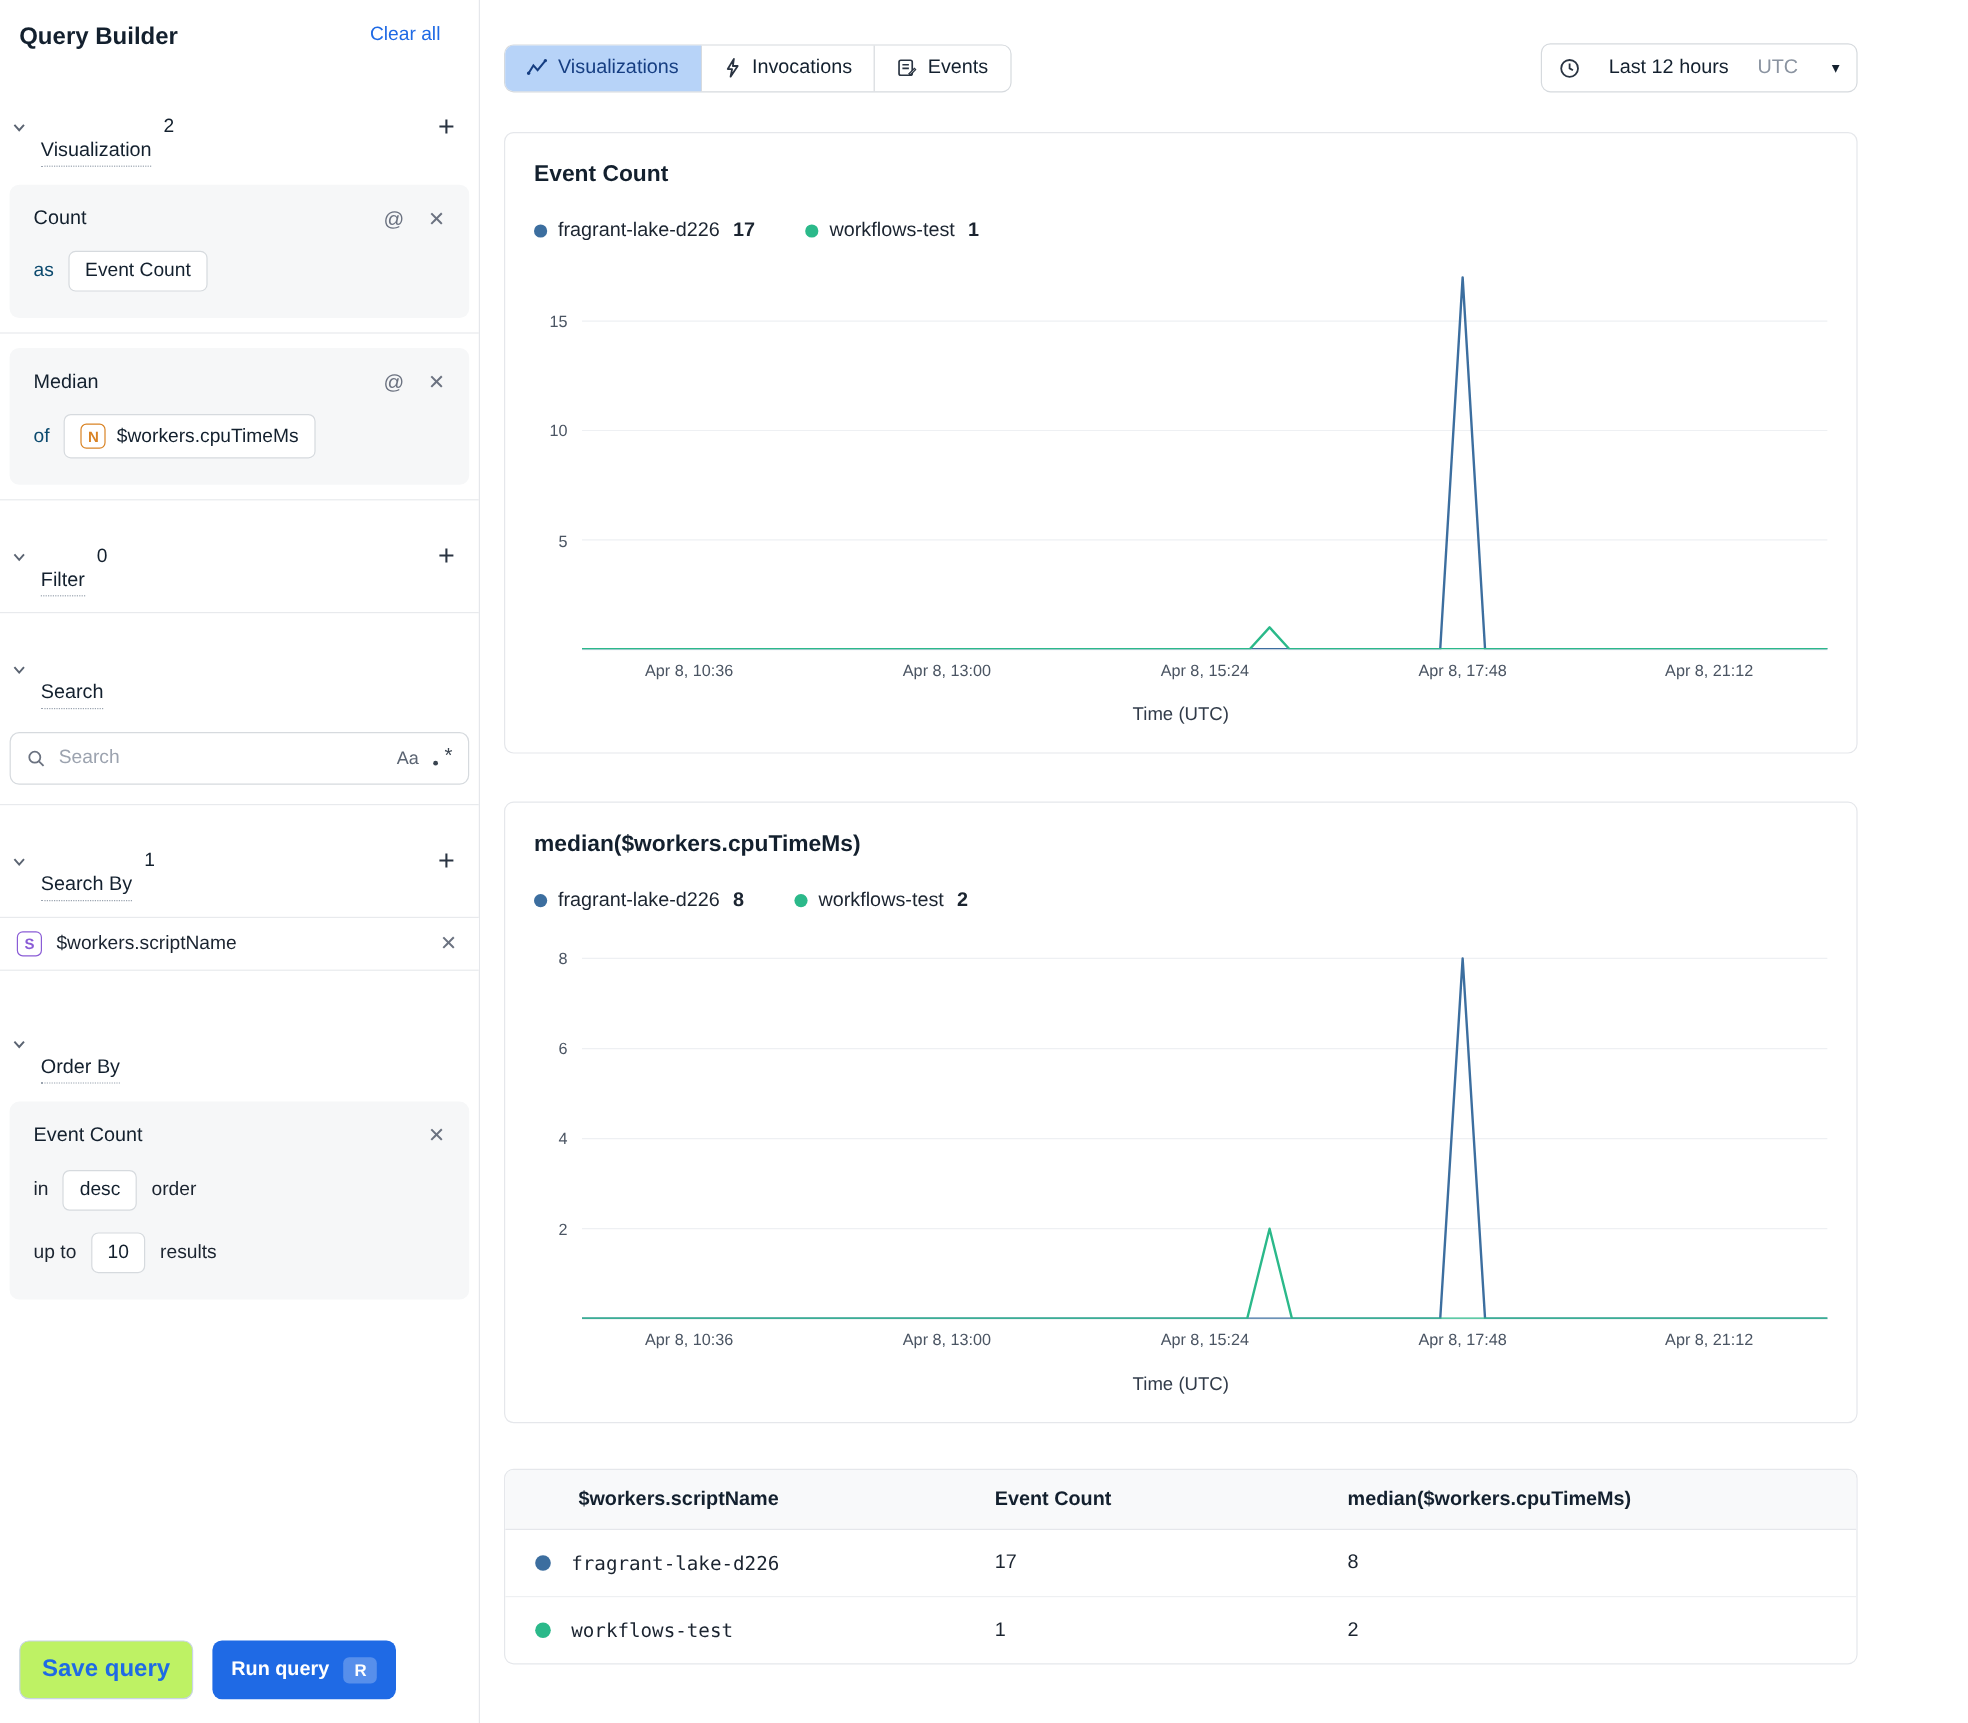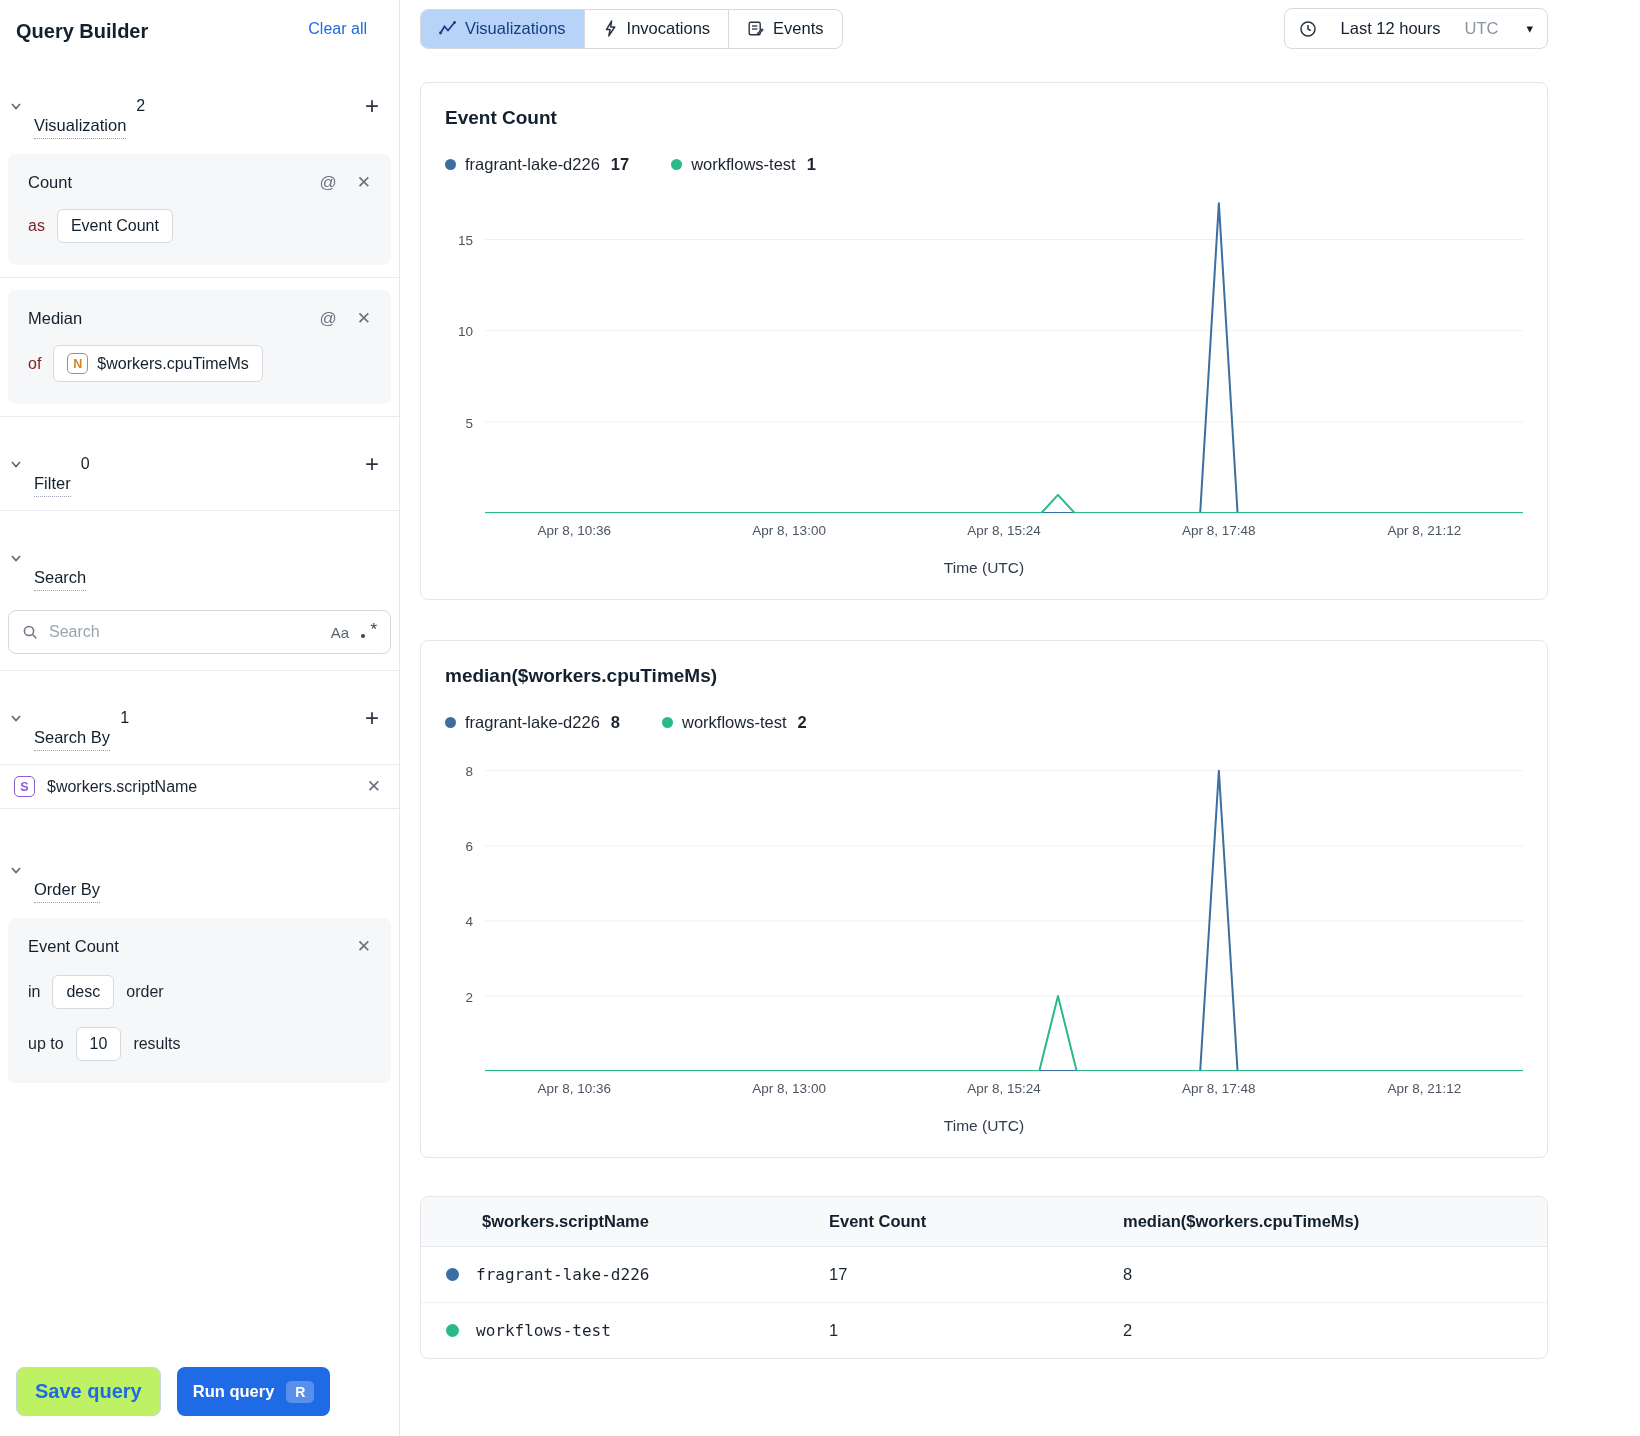--- a/index.html
+++ b/index.html
@@ -18,42 +18,42 @@
   .chev { width:16px; height:16px; display:flex; align-items:center; justify-content:center; color:#5b6472; }
   .sec-label { font-size:16.5px; color:#13202e; border-bottom:1.5px dotted #9aa3af; padding-bottom:3px;margin-top:44px; }
   .sec-count { font-size:16px; color:#13202e; font-weight:500; }
   .plus { margin-left:auto; font-size:24px; font-weight:300; color:#2a3442; cursor:pointer; line-height:18px; }
   .card { background:#f6f7f8; border-radius:8px; margin:2px 8px 12px 8px; padding:18px 20px 22px 20px; }
   .card-head { display:flex; align-items:center; }
   .card-title { font-size:16.5px; color:#13202e; }
   .card-icons { margin-left:auto; display:flex; gap:20px; align-items:center; color:#6b7280; }
   .icon-txt { font-size:17px; cursor:pointer; color:#6b7280; }
   .card-row { display:flex; align-items:center; gap:12px; margin-top:16px; }
-  .muted { color:#7f1d1d; font-size:16px; }
+  .muted { color:#0c4a6e; font-size:16px; }
   .chip { background:#fff; border:1px solid #d6dade; border-radius:6px; padding:7px 13px; font-size:16px; color:#13202e; display:inline-flex; align-items:center; gap:9px; cursor:pointer; }
   .badge-letter { width:21px; height:21px; border-radius:5px; font-size:12.5px; font-weight:700; display:inline-flex; align-items:center; justify-content:center; }
   .badge-n { border:1.6px solid #d98324; color:#d98324; background:#fff; }
   .badge-s { border:1.6px solid #8a5cd6; color:#8a5cd6; background:#fff; }
   .divider { height:1px; background:#e8eaed; }
   .search-box { margin:6px 8px 16px 8px; border:1px solid #d6dade; border-radius:8px; height:44px; display:flex; align-items:center; padding:0 13px; gap:10px; background:#fff; }
   .search-box input { border:none; outline:none; flex:1; font-size:16px; font-family:inherit; color:#13202e; background:transparent; }
   .search-box input::placeholder { color:#9ca3af; }
   .aa-icon { color:#5b6472; font-size:15px; cursor:pointer;margin-left:20px; }
   .regex-icon { position:relative; width:18px; height:18px; cursor:pointer; }
   .rx-dot { position:absolute; left:2px; bottom:3px; width:4px; height:4px; border-radius:50%; background:#3a4450; }
   .rx-star { position:absolute; right:0; top:-3px; font-size:17px; color:#3a4450; }
   .group-item { display:flex; align-items:center; gap:12px; padding:11px 18px 11px 14px; border-top:1px solid #e8eaed; border-bottom:1px solid #e8eaed; background:#fff; }
   .group-item .icon-txt { margin-left:auto; }
   .order-card .card-row { margin-top:18px; }
   .sb-footer { margin-top:auto; display:flex; gap:16px; padding:18px 16px 20px 16px; }
   .btn-outline { background:#bef264; border:1px solid #c8d4e4; color:#1f6ae5; border-radius:8px; padding:12px 18px; font-size:20px; font-weight:700; cursor:pointer; font-family:inherit; }
   .btn-primary { background:#1f6ae5; border:none; color:#fff; border-radius:8px; padding:12px 16px; font-size:16.5px; font-weight:600; display:flex; align-items:center; gap:12px; cursor:pointer; font-family:inherit; }
   .kbd { background:rgba(255,255,255,.25); border-radius:5px; padding:3px 9px; font-size:14px; font-weight:600; }
   
-  .main { flex:1; padding:8px 92px 0 20px; overflow:hidden; }
+  .main { flex:1; padding:8px 92px 0 20px; overflow:hidden;margin-top:28px; }
   .top-row { display:flex; justify-content:space-between; align-items:center; }
   .tabs { display:flex; border:1px solid #d6dade; border-radius:8px; height:40px; background:#fff; }
   .tab { display:flex; align-items:center; gap:9px; padding:0 18px; font-size:16.5px; color:#13202e; border-right:1px solid #d6dade; cursor:pointer; }
   .tab:last-child { border-right:none; }
   .tab.selected { background:#b7d3f8; color:#163e82; border-radius:7px 0 0 7px; font-weight:500; }
   .time-select { display:flex; align-items:center; gap:24px; border:1px solid #d6dade; border-radius:8px; padding:0 14px; height:41px; font-size:16.5px; cursor:pointer; color:#13202e; }
   .time-tz { color:#8a93a0; }
   .caret { font-size:13px; color:#13202e; margin-left:4px; }
   .chart-card { border:1px solid #e5e7eb; border-radius:8px; margin-top:33px; padding:24px 24px 14px 24px; background:#fff; }
   .chart-title { font-size:19px; font-weight:700; color:#13202e; }

